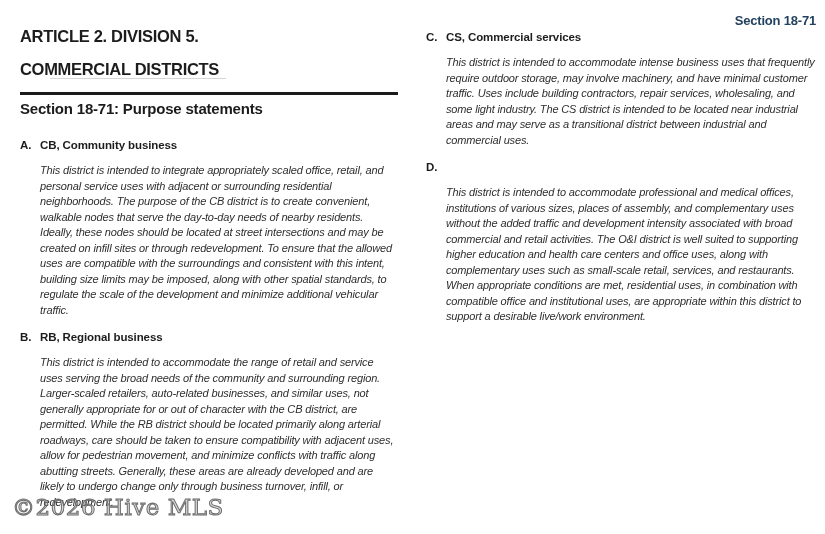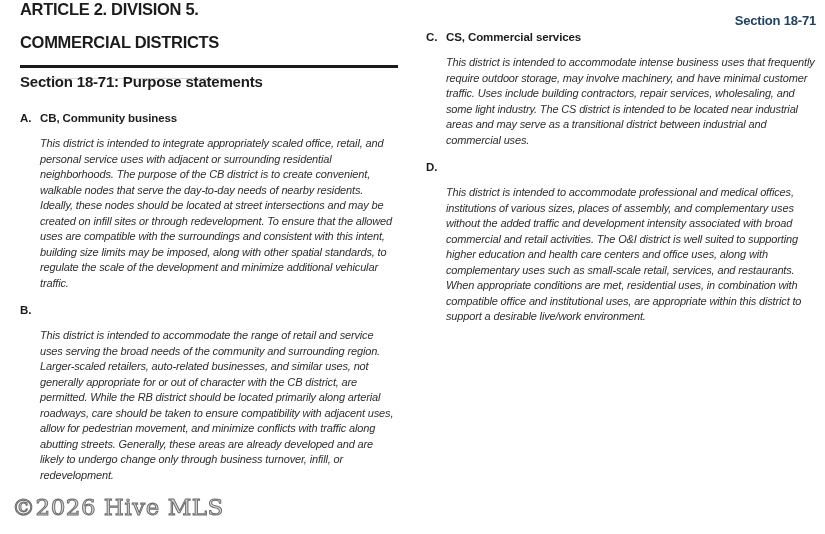--- a/index.html
+++ b/index.html
@@ -29,21 +29,21 @@
     width: 390px;
   }
   .h1 {
     font-weight: bold;
     font-size: 16.5px;
     line-height: 19px;
     letter-spacing: -0.3px;
     color: #1c1c1c;
     margin: 0;
   }
-  .h1.first { }
+  .h1.first { margin-top: 27px; }
   .h1.second { margin-top: 14px; }
   .faint-line {
     position: absolute;
     left: 50px;
     top: 78px;
     width: 176px;
     height: 1px;
     background: #d6d6d6;
   }
   .rule {
@@ -120,20 +120,21 @@
       <div class="district-heading">
         <span class="district-letter">A.</span>
         <span class="district-title">CB, Community business</span>
       </div>
       <div class="district-body">This district is intended to integrate appropriately scaled office, retail, and personal service uses with adjacent or surrounding residential neighborhoods. The purpose of the CB district is to create convenient, walkable nodes that serve the day-to-day needs of nearby residents. Ideally, these nodes should be located at street intersections and may be created on infill sites or through redevelopment. To ensure that the allowed uses are compatible with the surroundings and consistent with this intent, building size limits may be imposed, along with other spatial standards, to regulate the scale of the development and minimize additional vehicular traffic.</div>
     </div>
 
     <div class="district">
       <div class="district-heading">
         <span class="district-letter">B.</span>
+        <span class="district-title">RB, Regional business</span>
       </div>
       <div class="district-body">This district is intended to accommodate the range of retail and service uses serving the broad needs of the community and surrounding region. Larger-scaled retailers, auto-related businesses, and similar uses, not generally appropriate for or out of character with the CB district, are permitted. While the RB district should be located primarily along arterial roadways, care should be taken to ensure compatibility with adjacent uses, allow for pedestrian movement, and minimize conflicts with traffic along abutting streets. Generally, these areas are already developed and are likely to undergo change only through business turnover, infill, or redevelopment.</div>
     </div>
   </div>
 
   <div class="col-right">
     <div class="section-ref">Section 18-71</div>
 
     <div class="district first-right">
       <div class="district-heading">

